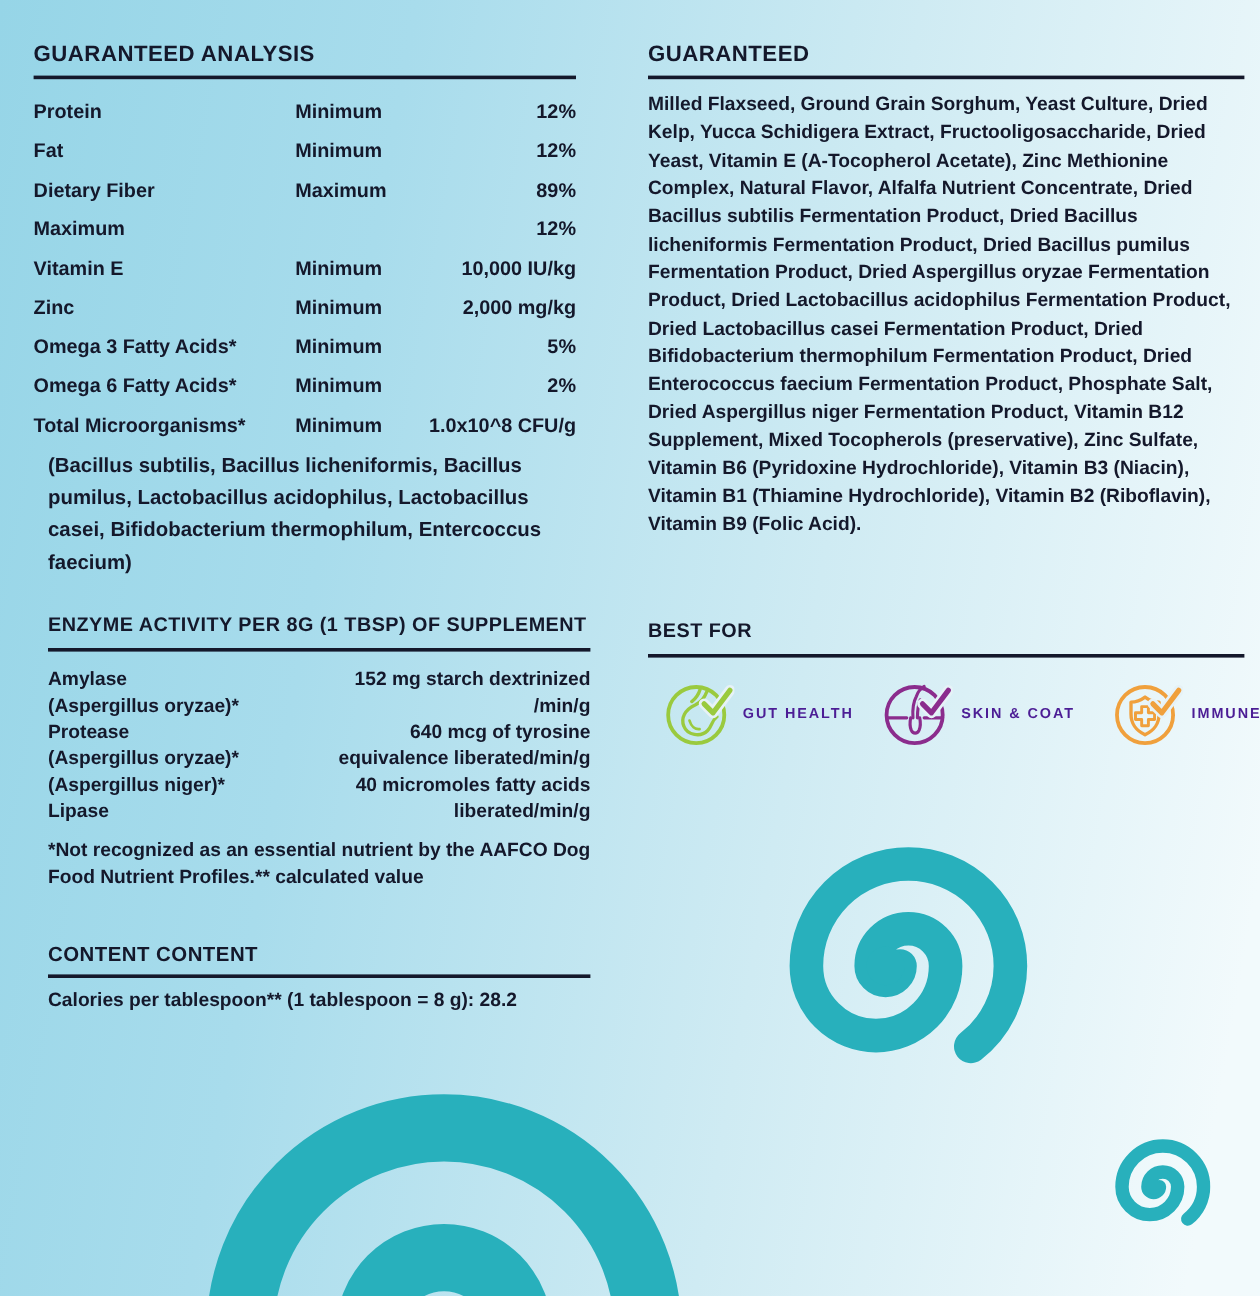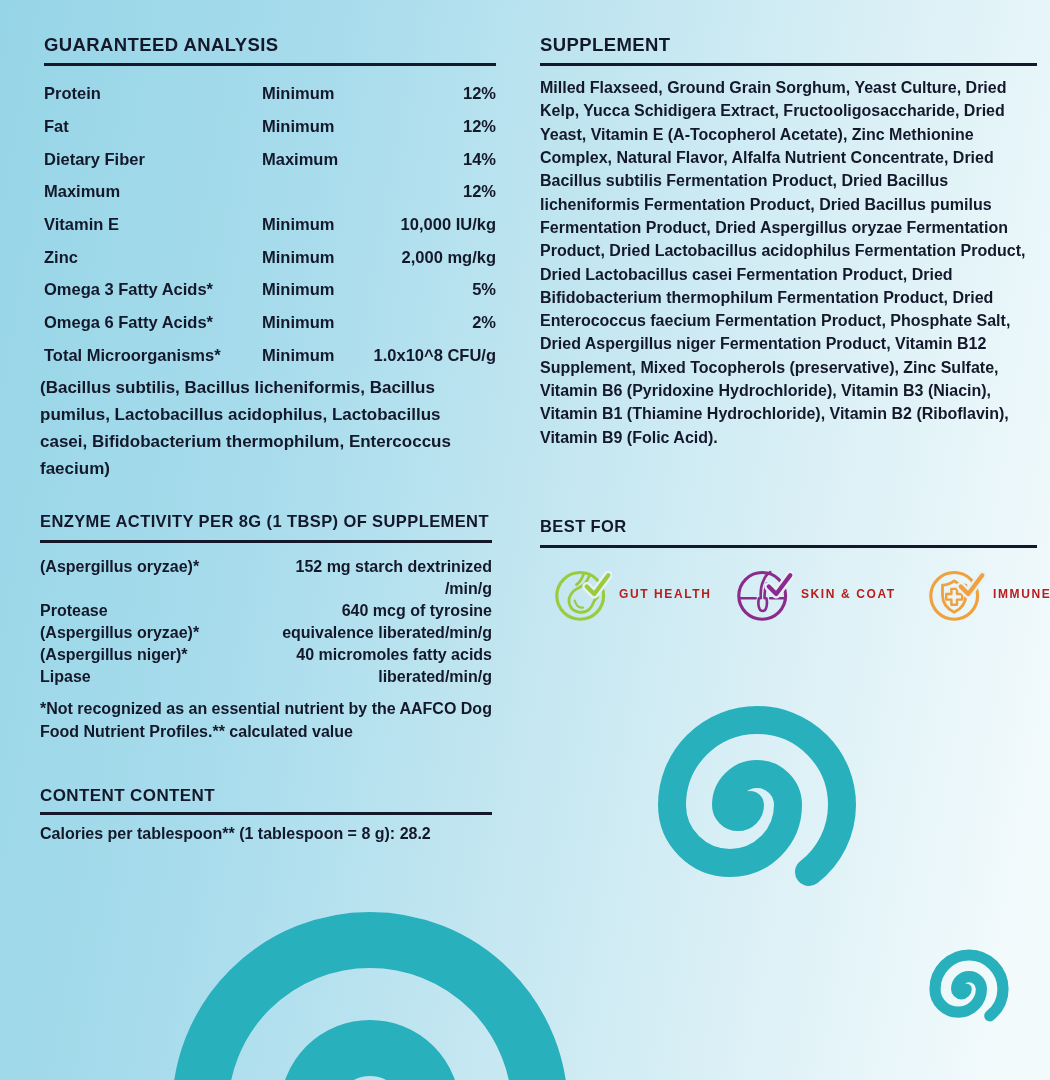--- a/index.html
+++ b/index.html
@@ -9,21 +9,21 @@
     font-family:"Liberation Sans",sans-serif;
     color:#14182b;
     -webkit-font-smoothing:antialiased;
   }
   section{position:absolute;}
   h2{margin:0;font-weight:bold;letter-spacing:.4px;}
   .h-lg{font-size:18.5px;line-height:1.2;}
   .h-md{font-size:16.5px;line-height:1.2;}
   .rule{height:3px;background:#14182b;}
   
-  #ga{left:44px;top:34px;width:452px;}
+  #ga{left:28px;top:34px;width:452px;}
   #ga .rule{margin-top:7px;}
   .garows{margin-top:13px;}
   .garow{display:flex;height:32.7px;padding-top:5px;box-sizing:border-box;font-size:16.5px;font-weight:bold;}
   .garow .n{width:218px;}
   .garow .b{width:100px;}
   .garow .v{flex:1;text-align:right;}
   #ga-note{left:40px;top:374px;width:452px;font-size:17px;line-height:27px;font-weight:bold;}
   
   #enz{left:40px;top:512px;width:452px;}
   #enz .rule{margin-top:8px;}
@@ -38,21 +38,21 @@
   #cal .rule{margin-top:6px;}
   #cal .caltext{margin-top:10px;font-size:16px;font-weight:bold;}
   
   #ing{left:540px;top:34px;width:497px;}
   #ing .rule{margin-top:7px;}
   #ing .ingtext{margin-top:10px;font-size:16px;line-height:23.3px;font-weight:bold;}
   
   #bf{left:540px;top:517px;width:497px;}
   #bf .rule{margin-top:8px;}
   .bfitem{position:absolute;top:565px;height:58px;display:flex;align-items:center;gap:7px;color:var(--c);}
-  .bfitem .lbl{font-size:12px;font-weight:bold;letter-spacing:1.6px;color:#b91c1c;white-space:nowrap;}
+  .bfitem .lbl{font-size:12px;font-weight:bold;letter-spacing:1.6px;color:#4c1d95;white-space:nowrap;}
   .bficon{width:58px;height:58px;flex:0 0 58px;}
   .bficon svg{display:block;width:100%;height:100%;}
   
   .swirl{position:absolute;}
   .swirl svg{display:block;width:100%;height:100%;}
 </style>
 </head>
 <body>
 
 <svg width="0" height="0" style="position:absolute">
@@ -74,21 +74,21 @@
         <span class="v">12%</span>
       </div>
     <div class="garow">
         <span class="n">Fat</span>
         <span class="b">Minimum</span>
         <span class="v">12%</span>
       </div>
     <div class="garow">
         <span class="n">Dietary Fiber</span>
         <span class="b">Maximum</span>
-        <span class="v">14%</span>
+        <span class="v">89%</span>
       </div>
     <div class="garow">
         <span class="b">Maximum</span>
         <span class="v">12%</span>
       </div>
     <div class="garow">
         <span class="n">Vitamin E</span>
         <span class="b">Minimum</span>
         <span class="v">10,000 IU/kg</span>
       </div>
@@ -115,20 +115,21 @@
   </div>
 </section>
 <section id="ga-note">(Bacillus subtilis, Bacillus licheniformis, Bacillus pumilus, Lactobacillus acidophilus, Lactobacillus casei, Bifidobacterium thermophilum, Entercoccus faecium)</section>
 
 <section id="enz">
   <h2 class="h-md">ENZYME ACTIVITY PER 8G (1 TBSP) OF SUPPLEMENT</h2>
   <div class="rule"></div>
   <div class="enzrows">
     <div class="enzrow">
       <div class="l">
+          <div>Amylase</div>
           <div>(Aspergillus oryzae)*</div>
         </div>
       <div class="v">152 mg starch dextrinized /min/g</div>
     </div>
     <div class="enzrow">
       <div class="l">
           <div>Protease</div>
           <div>(Aspergillus oryzae)*</div>
         </div>
       <div class="v">640 mcg of tyrosine equivalence liberated/min/g</div>
@@ -144,21 +145,21 @@
   <div class="footnote">*Not recognized as an essential nutrient by the AAFCO Dog Food Nutrient Profiles.** calculated value</div>
 </section>
 
 <section id="cal">
   <h2>CONTENT CONTENT</h2>
   <div class="rule"></div>
   <div class="caltext">Calories per tablespoon** (1 tablespoon = 8 g): 28.2</div>
 </section>
 
 <section id="ing">
-  <h2 class="h-lg">SUPPLEMENT</h2>
+  <h2 class="h-lg">GUARANTEED</h2>
   <div class="rule"></div>
   <div class="ingtext">Milled Flaxseed, Ground Grain Sorghum, Yeast Culture, Dried Kelp, Yucca Schidigera Extract, Fructooligosaccharide, Dried Yeast, Vitamin E (A-Tocopherol Acetate), Zinc Methionine Complex, Natural Flavor, Alfalfa Nutrient Concentrate, Dried Bacillus subtilis Fermentation Product, Dried Bacillus licheniformis Fermentation Product, Dried Bacillus pumilus Fermentation Product, Dried Aspergillus oryzae Fermentation Product, Dried Lactobacillus acidophilus Fermentation Product, Dried Lactobacillus casei Fermentation Product, Dried Bifidobacterium thermophilum Fermentation Product, Dried Enterococcus faecium Fermentation Product, Phosphate Salt, Dried Aspergillus niger Fermentation Product, Vitamin B12 Supplement, Mixed Tocopherols (preservative), Zinc Sulfate, Vitamin B6 (Pyridoxine Hydrochloride), Vitamin B3 (Niacin), Vitamin B1 (Thiamine Hydrochloride), Vitamin B2 (Riboflavin), Vitamin B9 (Folic Acid).</div>
 </section>
 
 <section id="bf">
   <h2 class="h-md">BEST FOR</h2>
   <div class="rule"></div>
 </section>
 
 <div class="bfitem" style="left: 554px; --c: #9aca3e;">

